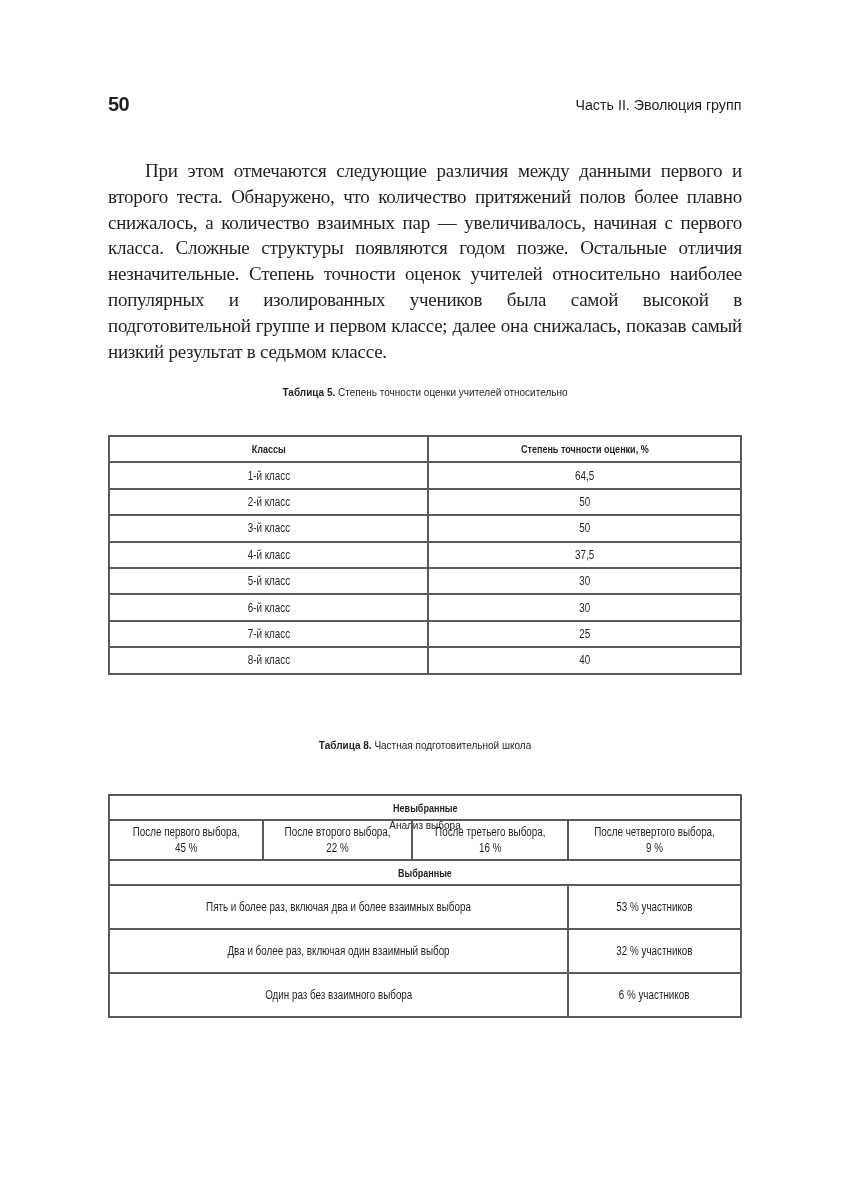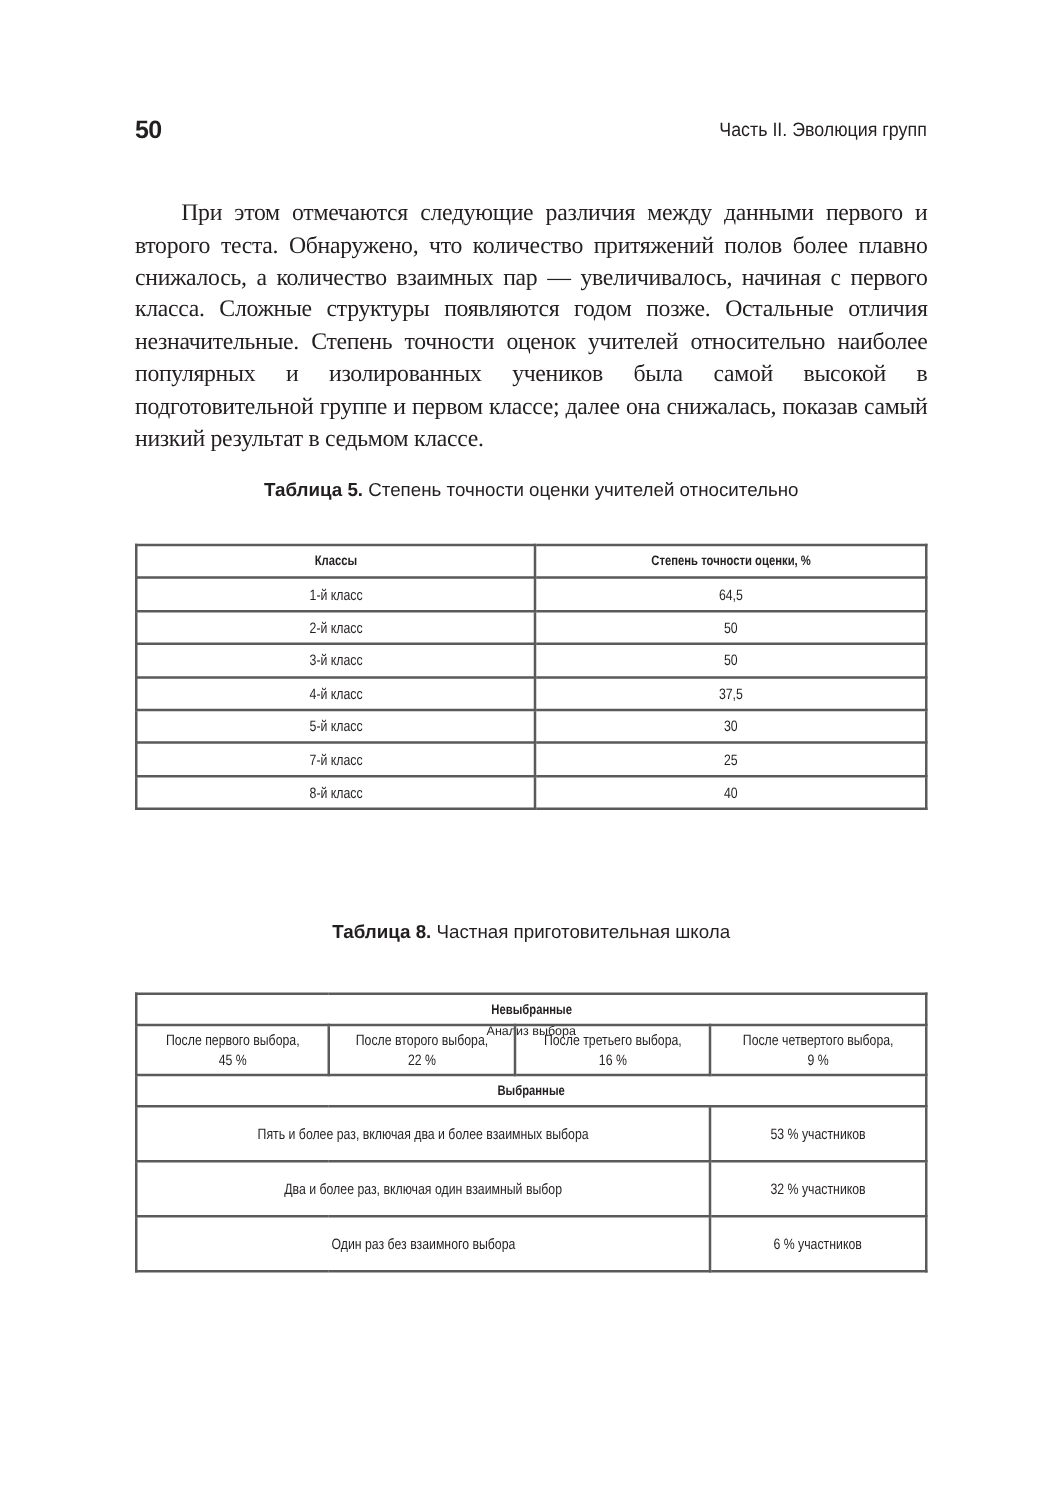--- a/index.html
+++ b/index.html
@@ -1,20 +1,20 @@
 <!DOCTYPE html>
 <html><head>
 <meta charset="utf-8">
 <style>
   html, body { margin: 0; padding: 0; background: #ffffff; }
   body { width: 849px; height: 1200px; position: relative; overflow: hidden; color: #231f20; }
   .header-num { position: absolute; left: 108px; top: 93px; font-family: "Liberation Sans", sans-serif; font-weight: bold; font-size: 20px; letter-spacing: -0.5px; }
   .header-title { position: absolute; right: 108px; top: 96px; font-family: "Liberation Sans", sans-serif; font-size: 15.5px; transform: scaleX(0.92); transform-origin: right center; }
   .body-text { position: absolute; left: 108px; width: 634px; top: 158px; font-family: "Liberation Serif", serif; font-size: 19px; line-height: 25.8px; text-align: justify; text-indent: 37px; transform-origin: left top; letter-spacing: -0.25px; }
-  .caption { position: absolute; left: 108px; width: 634px; text-align: center; font-family: "Liberation Sans", sans-serif; font-size: 15px; line-height: 20px; }
+  .caption { position: absolute; left: 108px; width: 634px; text-align: center; font-family: "Liberation Sans", sans-serif; font-size: 10px; line-height: 20px; }
   .caption b { font-weight: bold; }
   table.t { position: absolute; left: 108px; width: 634px; border-collapse: collapse; font-family: "Liberation Sans", sans-serif; font-size: 12px; }
   table.t td, table.t th { border: 2px solid #5a5a5a; text-align: center; padding: 0; }
   table.t th { font-weight: bold; font-size: 11px; }
   .cond { display: inline-block; transform: scaleX(0.82); transform-origin: center; white-space: nowrap; }
   #t5 { top: 435px; border-radius: 29px; }
   #t5 tr { height: 26.4px; }
   #t5 td.c1 { width: 317px; }
   #t6 { top: 794px; border-radius: 29px; }
   #t6 tr.section { height: 25px; }
@@ -55,33 +55,37 @@
       </tr>
   <tr>
         <td class="c1"><span class="cond">4-й класс</span></td>
         <td><span class="cond">37,5</span></td>
       </tr>
   <tr>
         <td class="c1"><span class="cond">5-й класс</span></td>
         <td><span class="cond">30</span></td>
       </tr>
   <tr>
+        <td class="c1"><span class="cond">6-й класс</span></td>
+        <td><span class="cond">30</span></td>
+      </tr>
+  <tr>
         <td class="c1"><span class="cond">7-й класс</span></td>
         <td><span class="cond">25</span></td>
       </tr>
   <tr>
         <td class="c1"><span class="cond">8-й класс</span></td>
         <td><span class="cond">40</span></td>
       </tr>
 </tbody>
   </table>
 
 <div class="caption" style="top:736px">
   <b>Таблица 8.</b>
-  <span>Частная приготовительная школа</span>
+  <span>Частная подготовительной школа</span>
 </div>
 <div class="caption" style="top:816px; font-size:10px">Анализ выбора</div>
 
 <table class="t" id="t6">
   <tbody>
       <tr class="section">
     <th colspan="4"><span class="cond">Невыбранные</span></th>
   </tr>
   <tr class="multi">
     <td style="width:152px"><span class="cond"><span>После первого выбора,</span><br><span>45 %</span></span></td>

